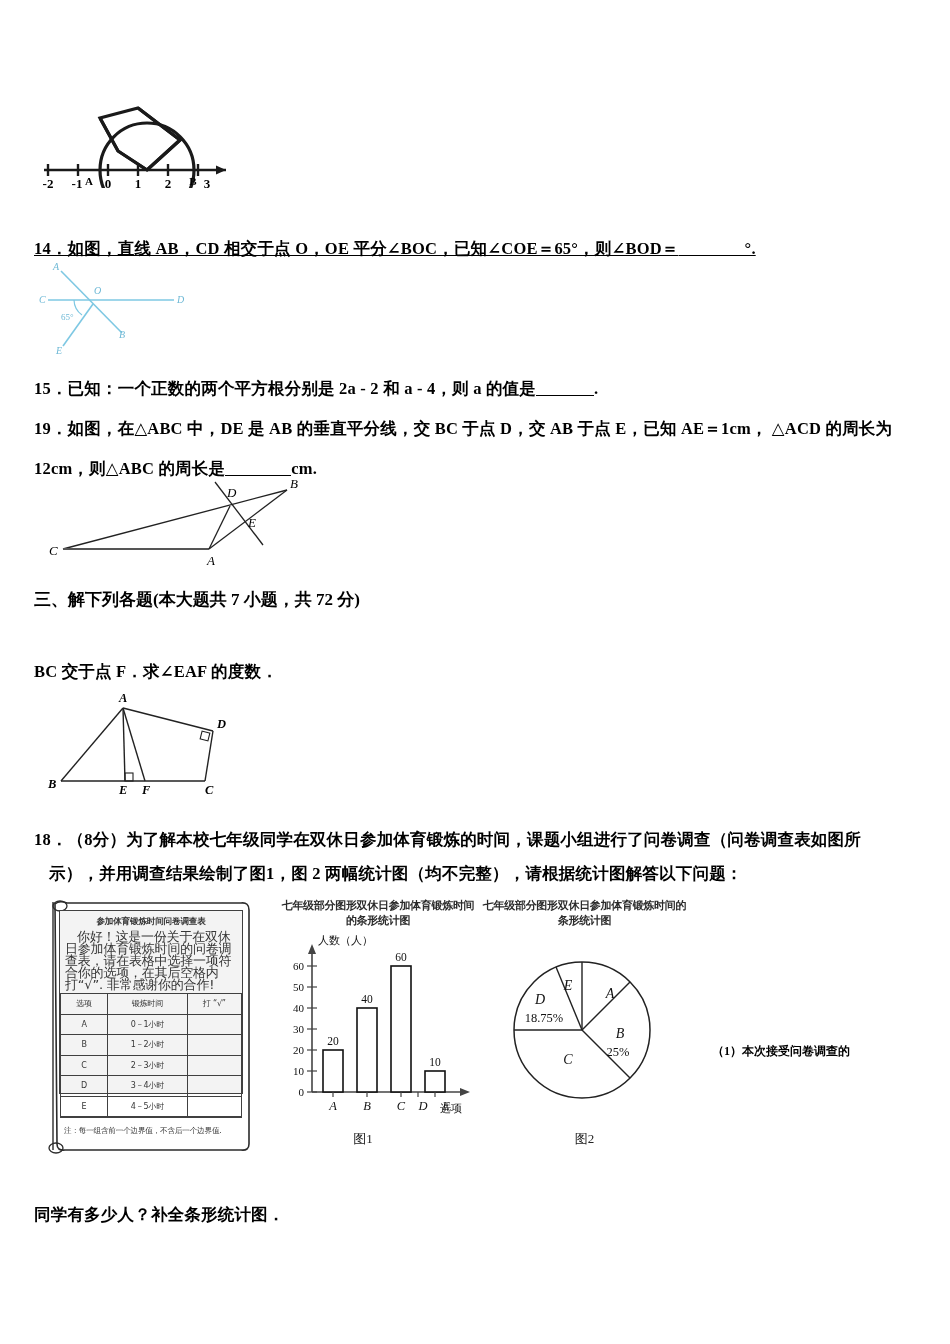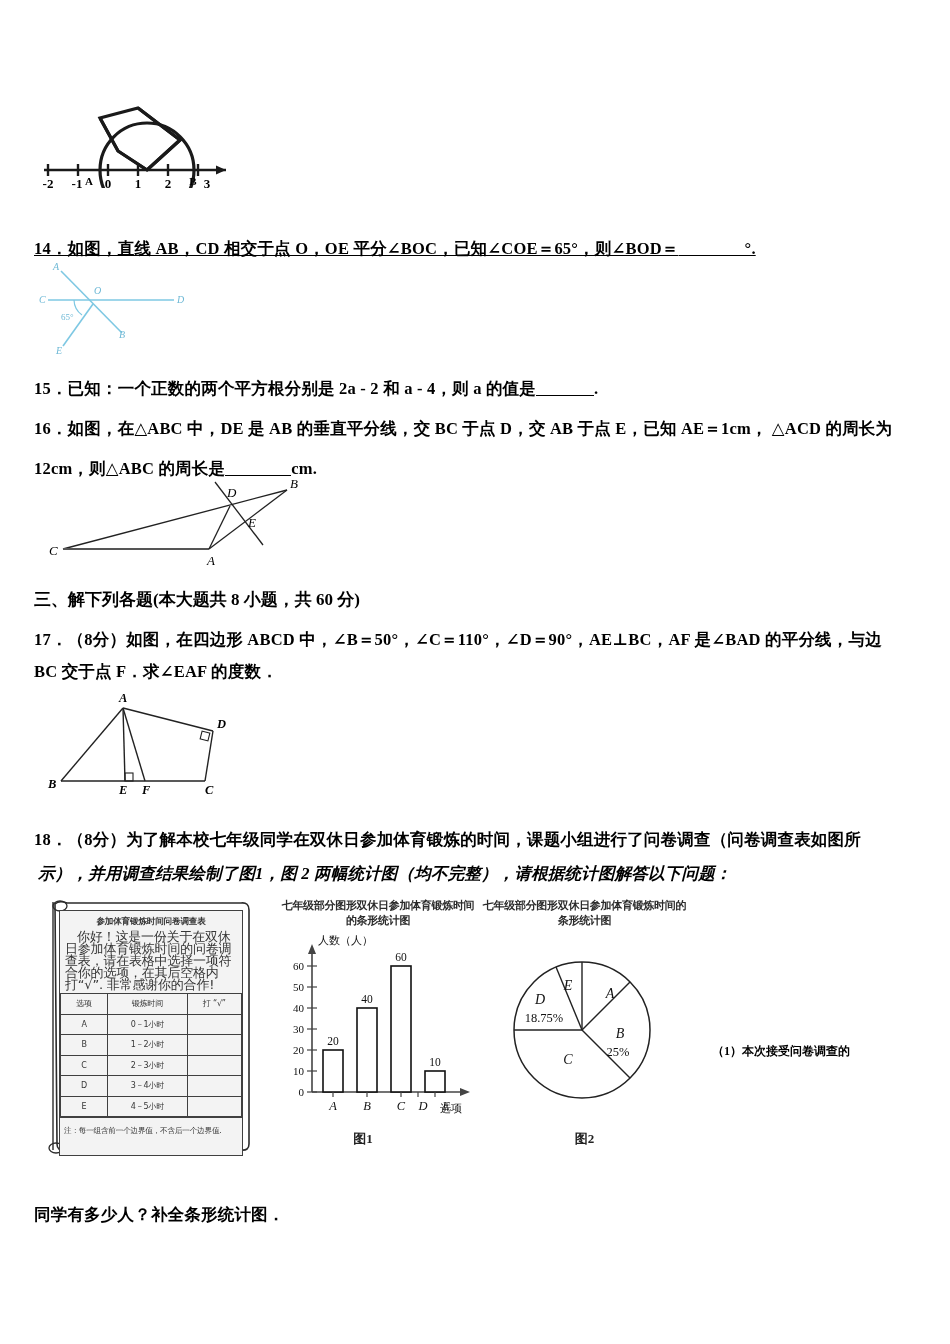--- a/index.html
+++ b/index.html
@@ -64,35 +64,35 @@
     font-size: 11px;
     font-weight: bold;
     line-height: 15px;
     color: #2b2b2b;
     text-align: center;
     letter-spacing: -0.3px;
   }
   .fig-caption {
     font-family: "Liberation Serif", serif;
     font-size: 13px;
-    font-weight: bold;
+    font-weight: normal;
     text-align: center;
     color: #222;
   }
 
   
   .survey-card {
     position: relative;
     width: 215px;
     height: 258px;
   }
   .survey-inner {
     position: absolute;
     left: 14px; top: 12px;
-    width: 184px; height: 246px;
+    width: 184px; height: 184px;
     border: 1.4px solid #3a3a3a;
     background: #fdfdfd;
     box-sizing: border-box;
     font-family: "DejaVu Sans", "Liberation Sans", sans-serif;
     color: #2f2f2f;
     filter: blur(0.25px) contrast(0.92);
   }
   .survey-title {
     text-align: center;
     font-size: 8.6px;
@@ -202,21 +202,21 @@
       <text x="26" y="96" font-family="Liberation Serif, serif" font-style="italic" font-size="10" fill="#6fb9d6">E</text>
       <text x="64" y="36" font-family="Liberation Serif, serif" font-style="italic" font-size="10" fill="#6fb9d6">O</text>
       <text x="31" y="62" font-family="Liberation Serif, serif" font-size="9" fill="#6fb9d6">65°</text>
     </svg>
   </div>
 
   <div class="qtext" style="left:34px; top:372px;">
     <span>15．已知：一个正数的两个平方根分别是 2a - 2 和 a - 4，则 a 的值是</span><span class="blank sm"></span><span>.</span>
   </div>
 
-  <div class="qtext" style="left:34px; top:412px;">16．如图，在△ABC 中，DE 是 AB 的垂直平分线，交 BC 于点 D，交 AB 于点 E，已知 AE＝1cm， △ACD 的周长为</div>
+  <div class="qtext" style="left:34px; top:412px;">19．如图，在△ABC 中，DE 是 AB 的垂直平分线，交 BC 于点 D，交 AB 于点 E，已知 AE＝1cm， △ACD 的周长为</div>
   <div class="qtext" style="left:34px; top:452px;">
     <span>12cm，则△ABC 的周长是</span><span class="blank"></span><span>cm.</span>
   </div>
 
   <div class="fig-tri16">
     <svg width="320" height="95" viewBox="0 0 320 95">
 
       <line x1="28" y1="76" x2="252" y2="17" stroke="#222" stroke-width="1.3"></line>
 
       <line x1="28" y1="76" x2="174" y2="76" stroke="#555" stroke-width="1.8"></line>
@@ -228,23 +228,22 @@
       <line x1="180" y1="9" x2="228" y2="72" stroke="#222" stroke-width="1.3"></line>
 
       <text x="14" y="82" font-family="Liberation Serif, serif" font-style="italic" font-size="13">C</text>
       <text x="172" y="92" font-family="Liberation Serif, serif" font-style="italic" font-size="13">A</text>
       <text x="255" y="15" font-family="Liberation Serif, serif" font-style="italic" font-size="13">B</text>
       <text x="192" y="24" font-family="Liberation Serif, serif" font-style="italic" font-size="13">D</text>
       <text x="213" y="54" font-family="Liberation Serif, serif" font-style="italic" font-size="13">E</text>
     </svg>
   </div>
 
-  <div class="section-head" style="left:34px; top:588px;">三、解下列各题(本大题共 8 小题，共 60 分)</div>
-
-  <div class="qtext" style="left:34px; top:623px;">17．（8分）如图，在四边形 ABCD 中，∠B＝50°，∠C＝110°，∠D＝90°，AE⊥BC，AF 是∠BAD 的平分线，与边</div>
+  <div class="section-head" style="left:34px; top:588px;">三、解下列各题(本大题共 7 小题，共 72 分)</div>
+
   <div class="qtext" style="left:34px; top:655px;">BC 交于点 F．求∠EAF 的度数．</div>
 
   <div class="fig-quad17">
     <svg width="230" height="108" viewBox="0 0 230 108">
 
       <line x1="16" y1="93" x2="160" y2="93" stroke="#222" stroke-width="1.4"></line>
 
       <line x1="16" y1="93" x2="78" y2="20" stroke="#222" stroke-width="1.4"></line>
 
       <line x1="78" y1="20" x2="168" y2="43" stroke="#222" stroke-width="1.4"></line>
@@ -262,21 +261,21 @@
       <text x="74" y="14" font-family="Liberation Serif, serif" font-style="italic" font-size="12.5" font-weight="bold">A</text>
       <text x="3" y="100" font-family="Liberation Serif, serif" font-style="italic" font-size="12.5" font-weight="bold">B</text>
       <text x="160" y="106" font-family="Liberation Serif, serif" font-style="italic" font-size="12.5" font-weight="bold">C</text>
       <text x="172" y="40" font-family="Liberation Serif, serif" font-style="italic" font-size="12.5" font-weight="bold">D</text>
       <text x="74" y="106" font-family="Liberation Serif, serif" font-style="italic" font-size="12.5" font-weight="bold">E</text>
       <text x="97" y="106" font-family="Liberation Serif, serif" font-style="italic" font-size="12.5" font-weight="bold">F</text>
     </svg>
   </div>
 
   <div class="qtext" style="left:34px; top:823px;">18．（8分）为了解本校七年级同学在双休日参加体育锻炼的时间，课题小组进行了问卷调查（问卷调查表如图所</div>
-  <div class="qtext" style="left:38px; top:857px;font-style:italic;">示），并用调查结果绘制了图1，图 2 两幅统计图（均不完整），请根据统计图解答以下问题：</div>
+  <div class="qtext" style="left:49px; top:857px;">示），并用调查结果绘制了图1，图 2 两幅统计图（均不完整），请根据统计图解答以下问题：</div>
 
   <div class="fig-stats">
     <div style="display:flex; align-items:flex-start;">
 
       <div class="survey-card">
         <svg class="card-edge" viewBox="0 0 215 258">
           <path d="M10 6 Q 14 2 22 5 L196 5 Q 204 4 204 12 L204 246 Q 204 253 196 252 L20 252 Q 12 253 12 246 Z" fill="none" stroke="#2b2b2b" stroke-width="1.6"></path>
           <path d="M8 4 L8 252" fill="none" stroke="#2b2b2b" stroke-width="1.4"></path>
           <ellipse cx="15" cy="8" rx="7" ry="5" fill="none" stroke="#2b2b2b" stroke-width="1.3"></ellipse>
           <ellipse cx="11" cy="250" rx="7" ry="5" fill="none" stroke="#2b2b2b" stroke-width="1.3"></ellipse>

